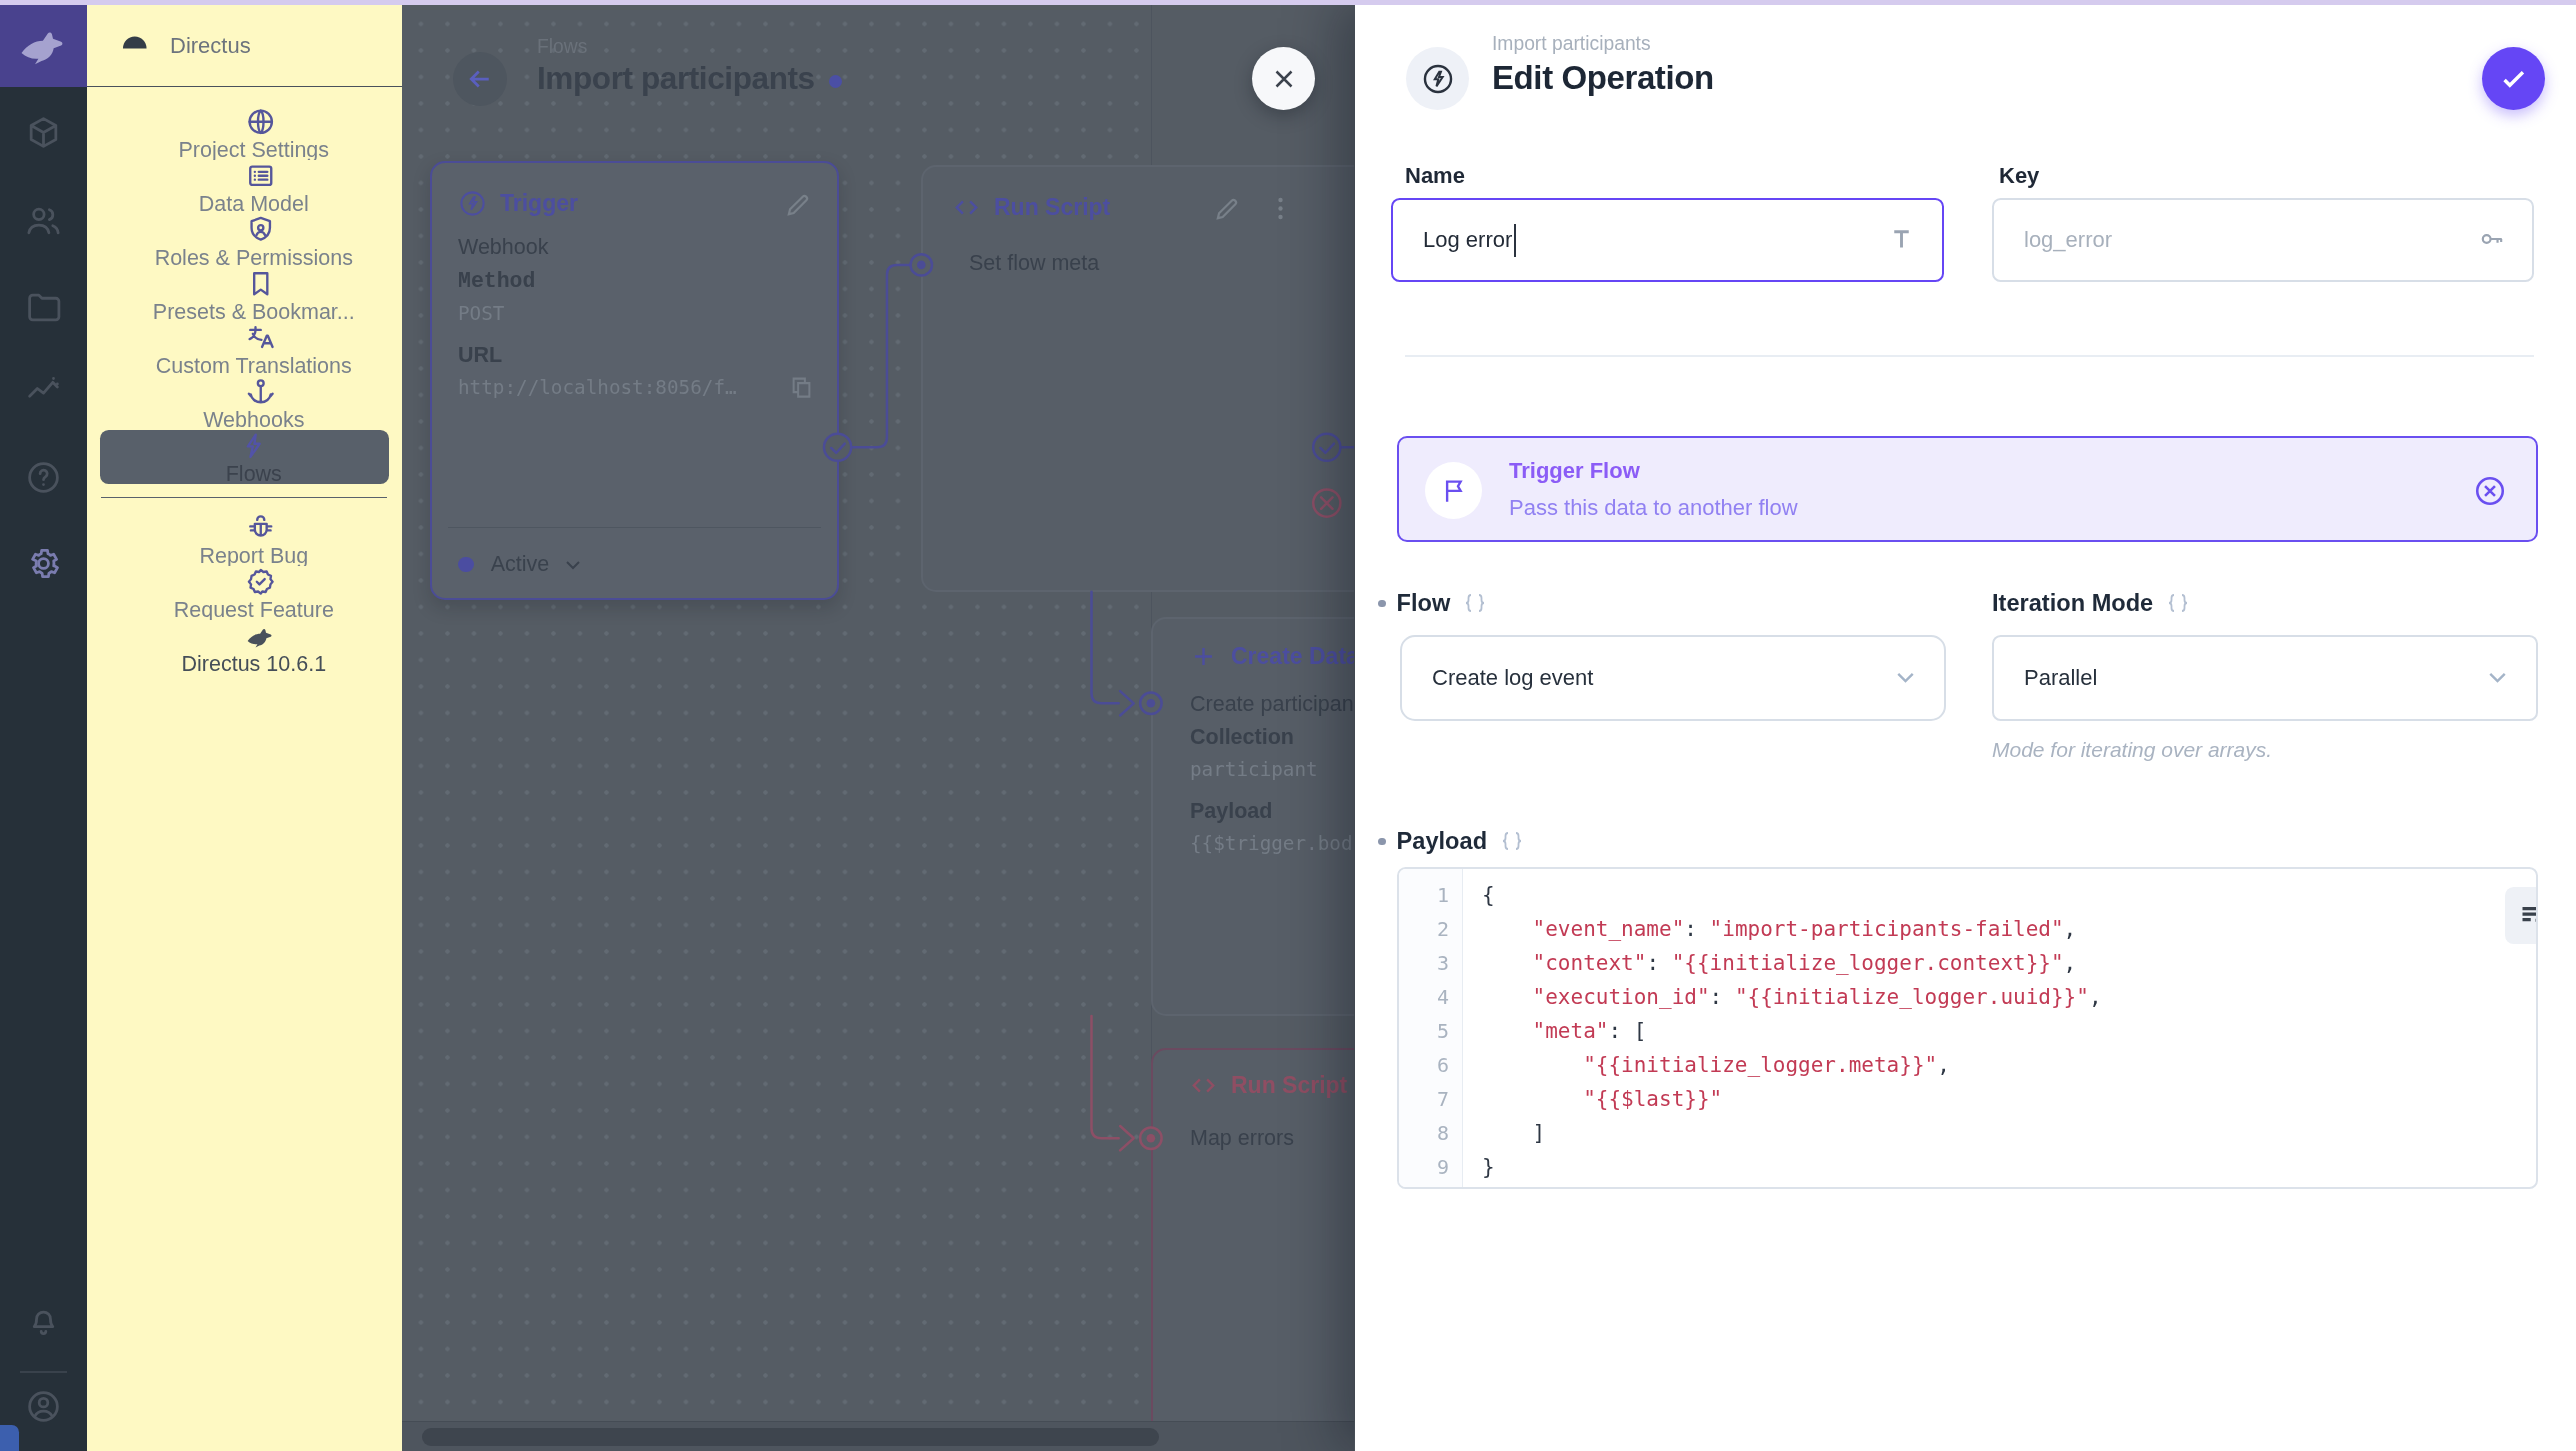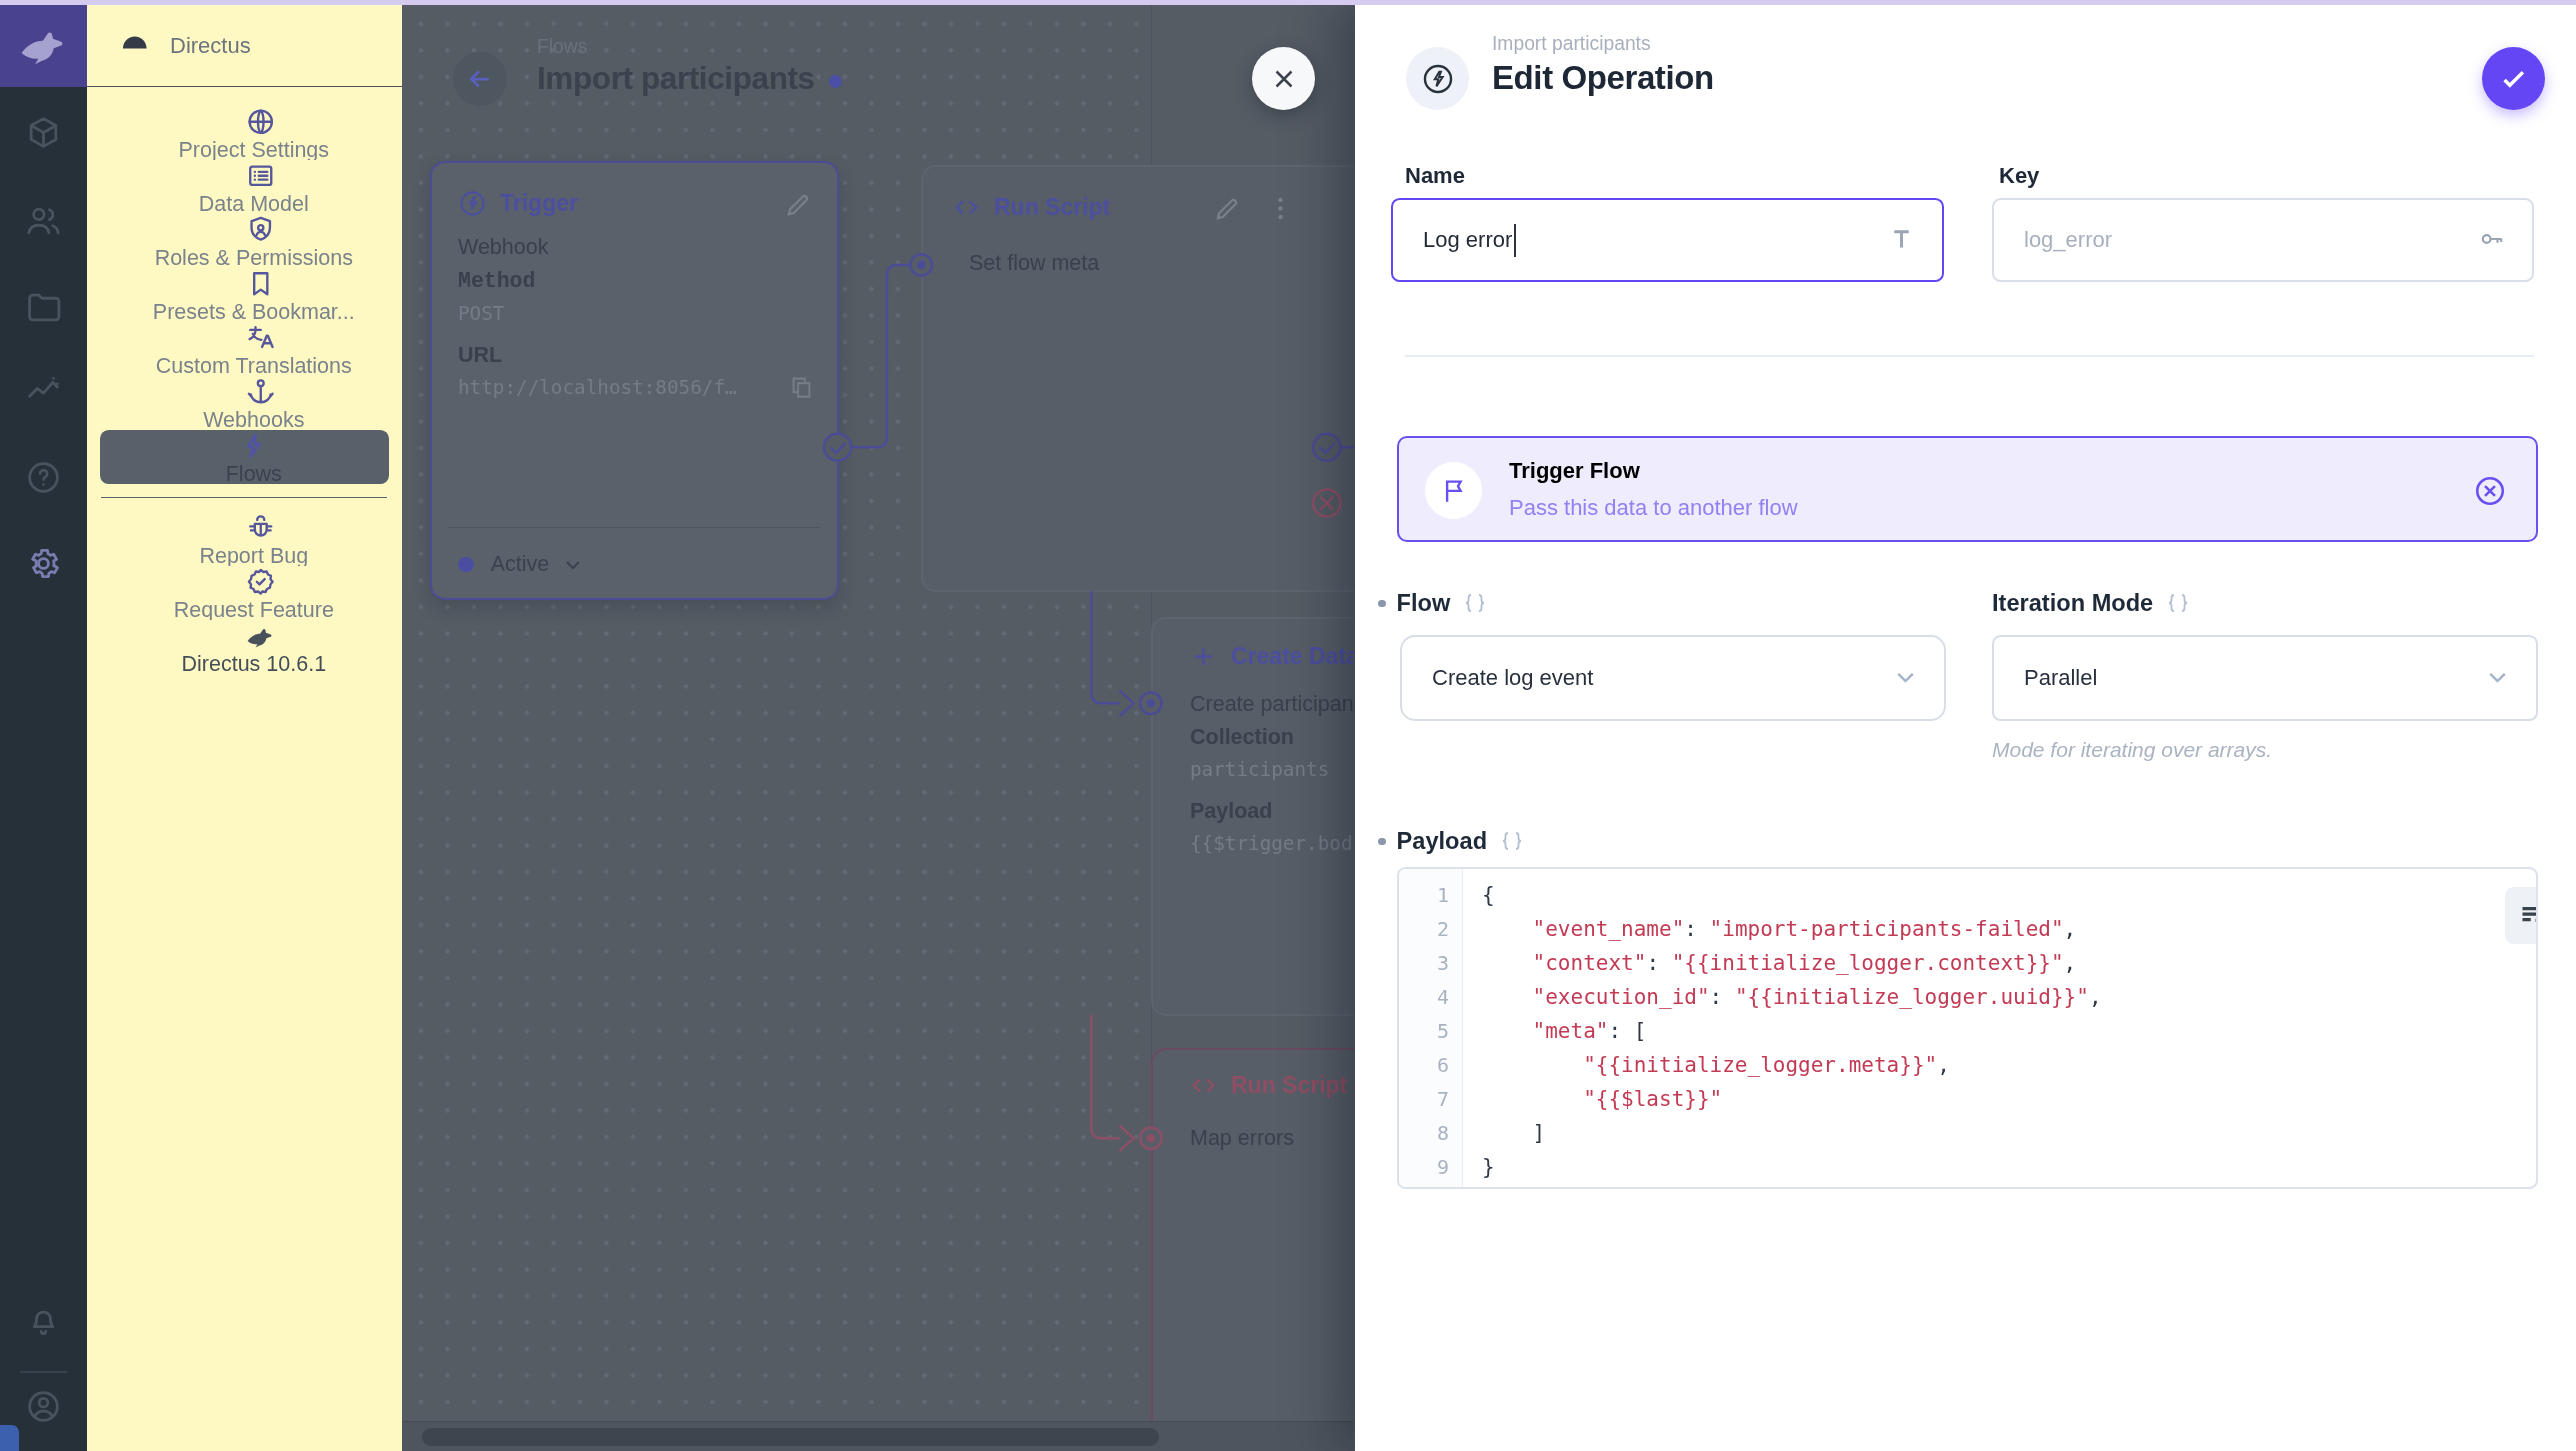--- a/index.html
+++ b/index.html
@@ -97,21 +97,21 @@
   .input-value.placeholder { color:#a7b0bc; }
   .caret { width:2.1px; height:33px; background:#2b333f; margin-left:2.1px; }
   .input-trail-icon { position:absolute; right:26px; top:50%; transform:translateY(-50%); color:#9aa4b2; }
   .input-trail-icon svg { width:29px; height:29px; }
 
   #fields-divider { position:absolute; left:50px; top:355px; width:1129px; border-top:2.1px solid #e8edf3; }
 
   #trigger-flow-banner { position:absolute; left:42px; top:436px; width:1141px; height:106px; border:2.1px solid #6a4ff0; border-radius:10px; background:#efecfd; }
   #banner-flag-circle { position:absolute; left:26px; top:24px; width:57px; height:57px; border-radius:50%; background:#ffffff; display:flex; align-items:center; justify-content:center; color:#6a4ff0; }
   #banner-flag-circle svg { width:30px; height:30px; }
-  #banner-title { position:absolute; left:110px; top:20px; font-size:22px; font-weight:600; color:#000000; }
+  #banner-title { position:absolute; left:110px; top:20px; font-size:22px; font-weight:600; color:#8b5cf6; }
   #banner-subtitle { position:absolute; left:110px; top:57px; font-size:22px; color:#9181f2; }
   #banner-close { position:absolute; right:29px; top:36px; width:34px; height:34px; color:#6a4ff0; }
   #banner-close svg { width:34px; height:34px; }
 
   .label-row { position:absolute; display:flex; align-items:center; }
   .edited-dot { width:7.9px; height:7.9px; border-radius:50%; background:#8b96ac; margin-right:10.7px; }
   .label-strong { font-size:23.6px; font-weight:bold; color:#1f2a39; }
   .raw-icon { margin-left:13px; color:#b3bfd1; }
   .raw-icon svg { width:24px; height:24px; }
 
@@ -313,21 +313,21 @@
 
   <div class="flow-panel" id="create-data-panel">
     <div class="panel-title">
       <svg viewBox="0 0 24 24" fill="none" stroke="currentColor" stroke-width="2">
           <path d="M12 5v14M5 12h14"></path>
         </svg>
       <span>Create Data</span>
     </div>
     <div class="body-text" style="position:absolute; left:37px; top:73px; white-space:nowrap;">Create participant</div>
     <div class="body-label" style="position:absolute; left:37px; top:106px;">Collection</div>
-    <div class="body-mono" style="position:absolute; left:37px; top:139px;">participants</div>
+    <div class="body-mono" style="position:absolute; left:37px; top:139px;">participant</div>
     <div class="body-label" style="position:absolute; left:37px; top:180px;">Payload</div>
     <div class="body-mono" style="position:absolute; left:37px; top:213px; white-space:nowrap;">{{$trigger.bod</div>
   </div>
 
   <div class="flow-panel" id="error-script-panel">
     <div class="panel-title">
       <svg viewBox="0 0 24 24" fill="none" stroke="currentColor" stroke-width="2">
           <path d="M9 7l-5 5 5 5M15 7l5 5-5 5"></path>
         </svg>
       <span>Run Script</span>

